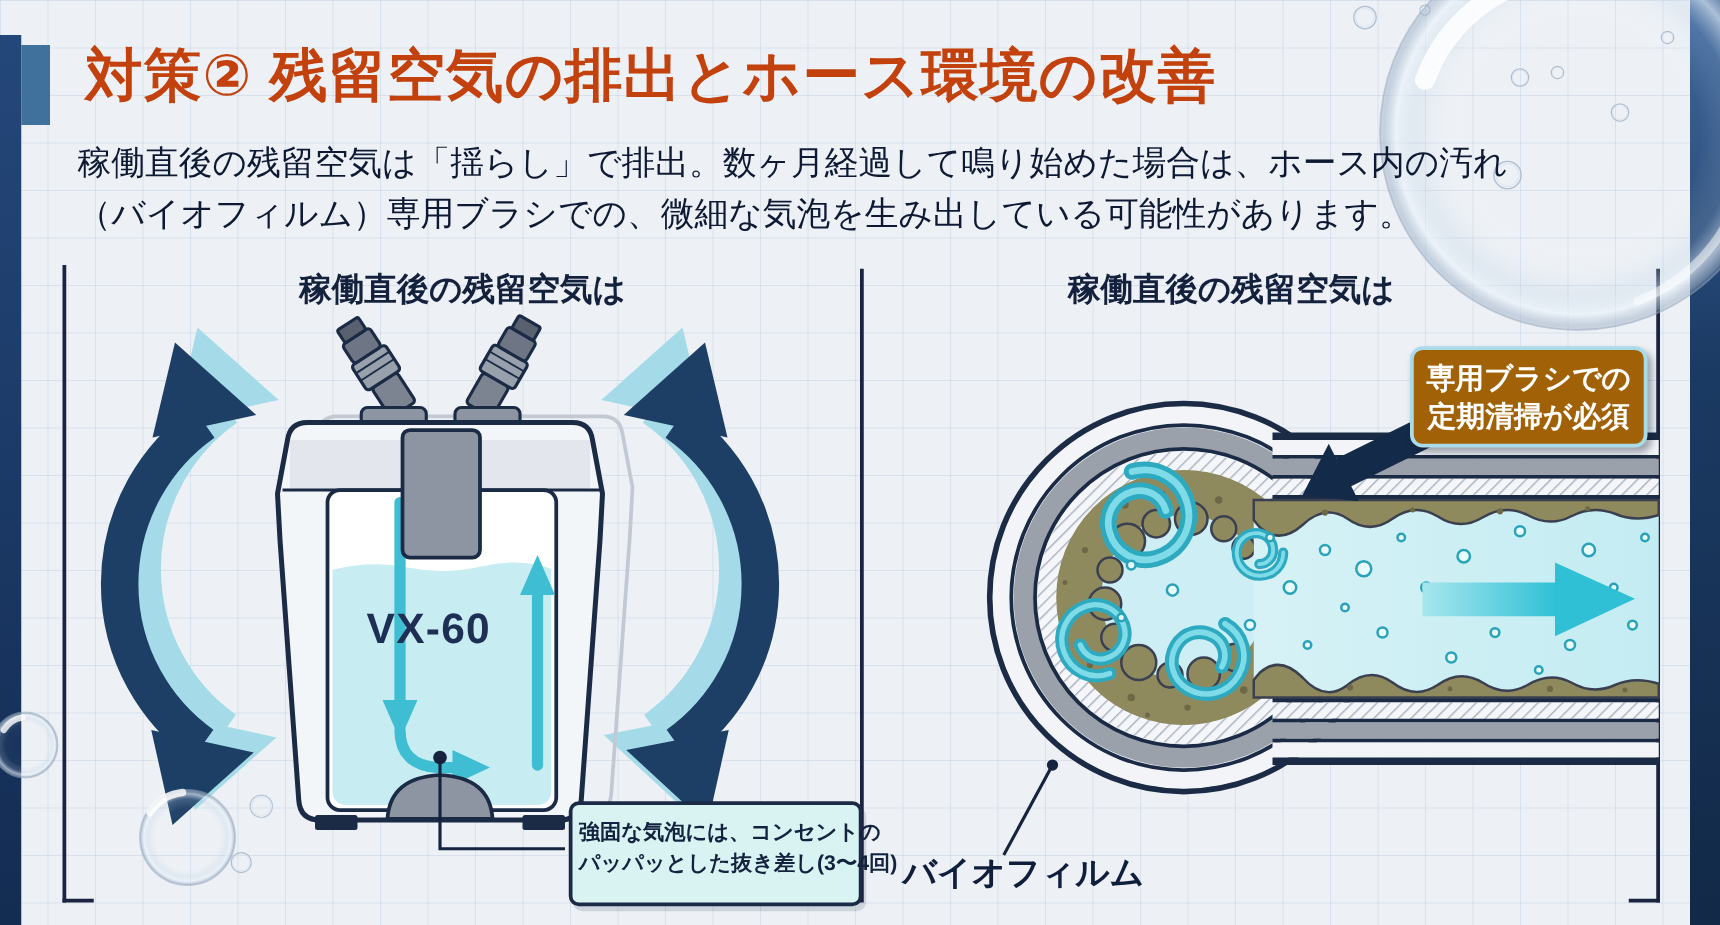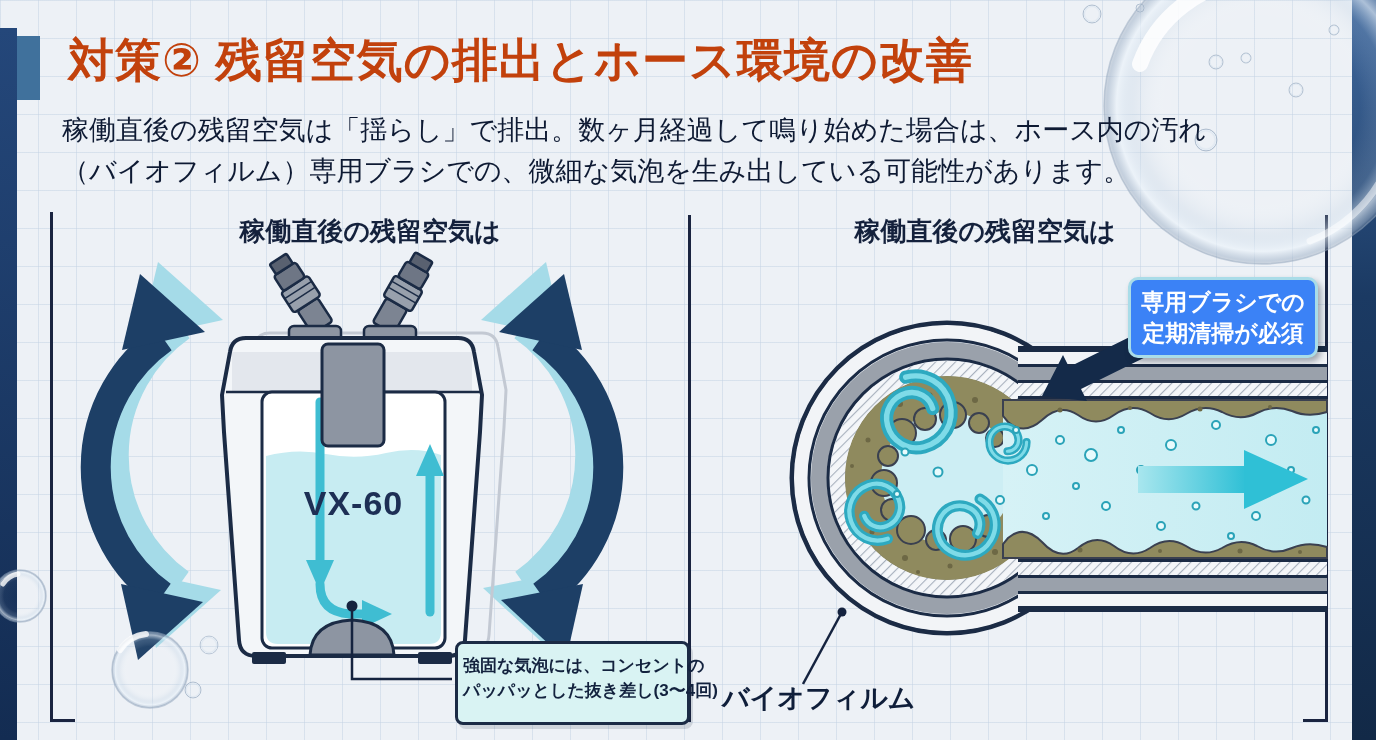--- a/index.html
+++ b/index.html
@@ -19,28 +19,28 @@
   .right-band{left:1352px;top:0;width:24px;height:740px;background:linear-gradient(180deg,#39639a,#1b3a63 40%,#122947);}
   
   .vline{width:3px;background:#1a2440;}
   .hfoot{height:3px;background:#1a2440;}
   
   .title{left:68px;top:30px;font-size:46px;font-weight:900;color:#c2410c;letter-spacing:1px;white-space:nowrap;}
   .subtitle{left:62px;top:110px;font-size:27px;font-weight:400;color:#0e1a33;line-height:41px;white-space:nowrap;}
   .panel-heading{top:214px;font-size:26px;font-weight:800;color:#14213c;text-align:center;white-space:nowrap;}
   .heading-left{left:51px;width:638px;}
   .heading-right{left:665px;width:640px;}
-  .vx60{left:262px;top:484px;width:183px;text-align:center;font-size:34px;font-weight:800;color:#1d2f55;letter-spacing:1px;}
+  .vx60{left:262px;top:484px;width:162px;text-align:center;font-size:34px;font-weight:800;color:#1d2f55;letter-spacing:1px;}
   .callout-left{
     left:455px;top:641px;width:219px;min-height:60px;background:#d9f3f3;border:3px solid #1b2b45;border-radius:8px;
     padding:9px 5px;color:#13223e;font-size:17px;font-weight:700;line-height:25px;white-space:nowrap;
     box-shadow:3px 4px 0 rgba(20,35,60,.14);
   }
   .callout-right{
-    left:1128px;top:277px;width:184px;height:75px;background:#3b82f6;border:3px solid #a9dce8;border-radius:10px;
+    left:1128px;top:277px;width:184px;height:75px;background:#a16207;border:3px solid #a9dce8;border-radius:10px;
     color:#ffffff;font-size:23px;font-weight:800;line-height:31px;text-align:center;
     display:flex;flex-direction:column;justify-content:center;white-space:nowrap;
     box-shadow:3px 4px 6px rgba(10,20,40,.35);
   }
   .biofilm-label{left:722px;top:680px;font-size:27px;font-weight:800;color:#0f1e3a;white-space:nowrap;}
   svg{position:absolute;left:0;top:0;}
 </style>
 </head>
 <body>
 

